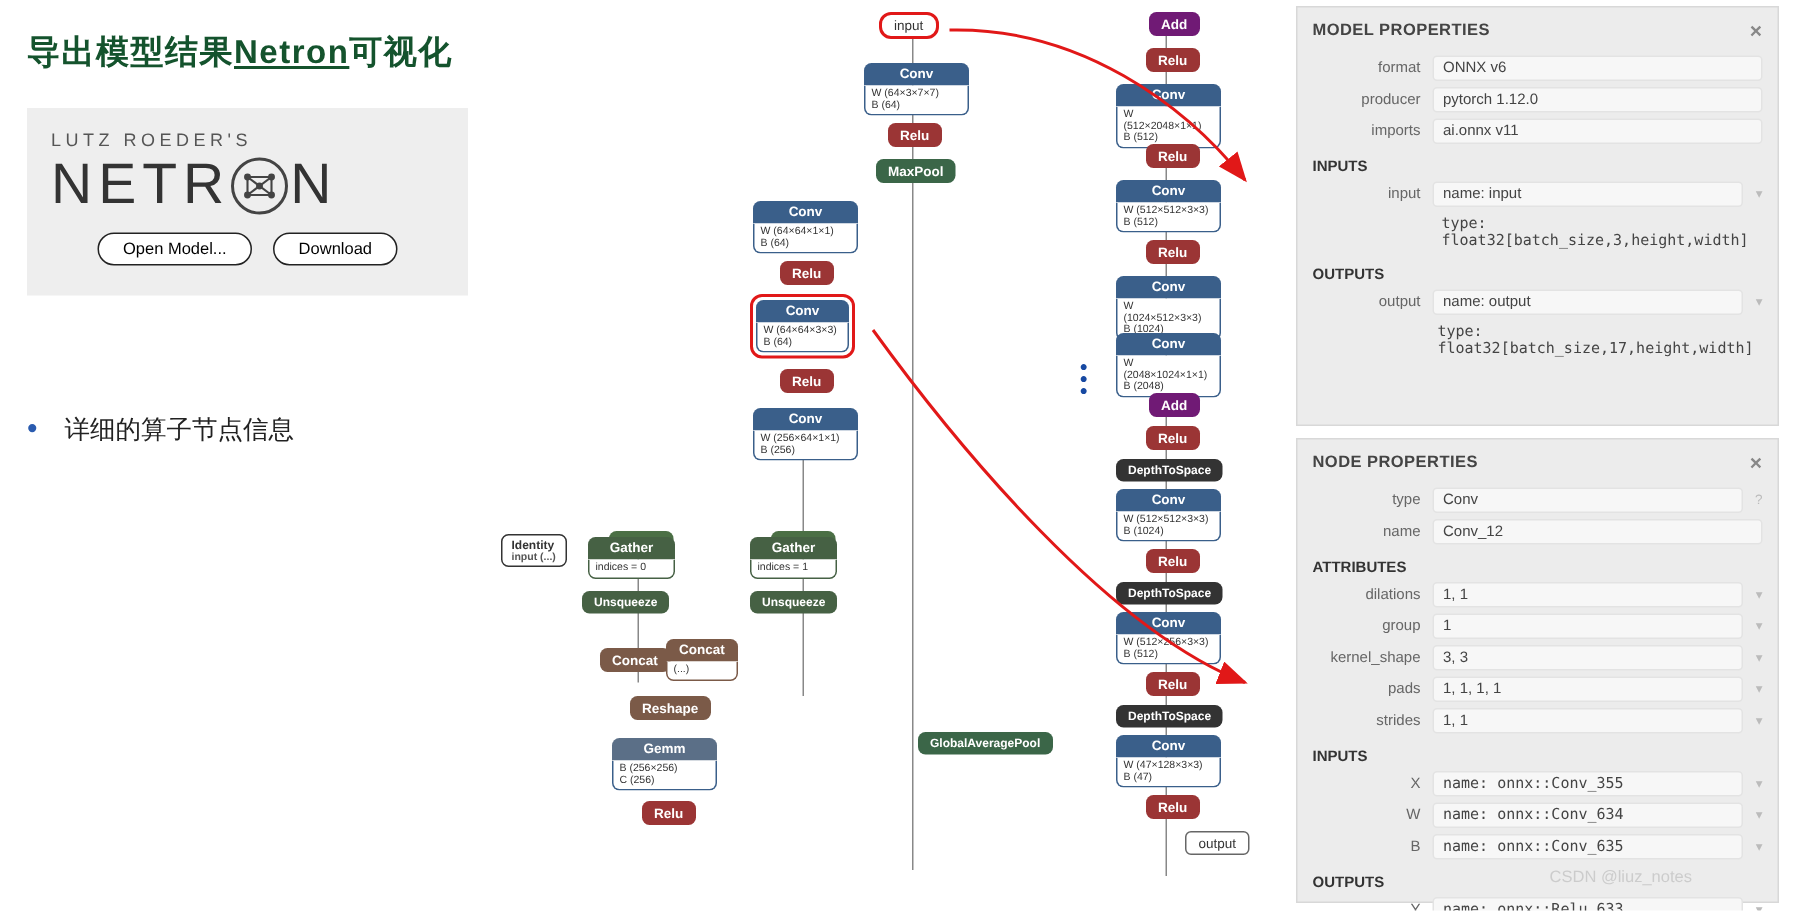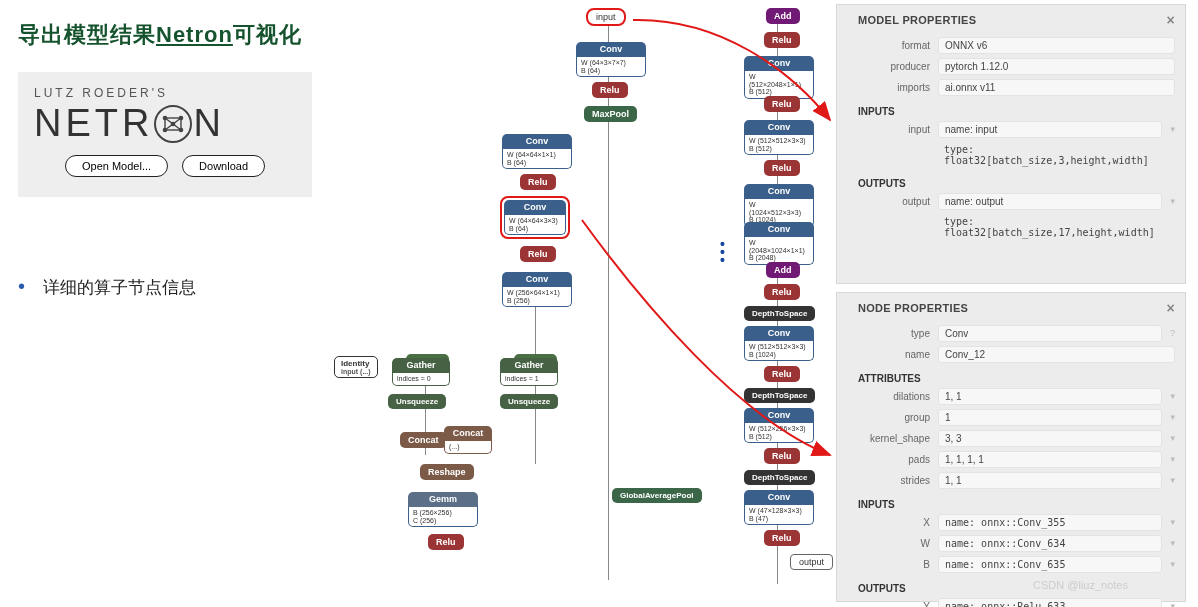--- a/index.html
+++ b/index.html
@@ -40,21 +40,21 @@
   .add   { background: #701a75; }
   .ident { background: #fff; color: #333; border: 1px solid #333; font-size: 8px; }
   .io    { background: #fff; color: #333; border: 1px solid #666; border-radius: 4px; padding: 2px 8px; font-size: 9px; }
 
   .hi-red { border: 2px solid #e11818; border-radius: 8px; }
 
   .edge { position: absolute; background: #888; }
   .dots { position: absolute; color: #1749a2; font-size: 14px; font-weight: bold; line-height: 8px; }
 
   
-  .panel { position: absolute; right: 12px; width: 350px; background: #ececec; border: 1px solid #d8d8d8; font-size: 11px; color: #444; padding-left: 11px; }
+  .panel { position: absolute; right: 12px; width: 322px; background: #ececec; border: 1px solid #d8d8d8; font-size: 11px; color: #444; }
   .panel.top { top: 4px; height: 280px; }
   .panel.bot { top: 292px; height: 310px; }
   .panel-head { display: flex; justify-content: space-between; align-items: center; padding: 7px 10px; font-weight: 700; font-size: 11px; letter-spacing: .3px; }
   .panel-head .x { font-size: 14px; color: #888; cursor: pointer; }
   .sec-head { font-weight: 700; font-size: 10px; padding: 8px 10px 2px; color: #333; }
   .row { display: flex; align-items: flex-start; padding: 2px 10px; gap: 8px; }
   .row .lbl { width: 72px; text-align: right; color: #666; font-size: 10px; padding-top: 3px; }
   .row .val { flex: 1; background: #f7f7f7; border: 1px solid #e3e3e3; border-radius: 3px; padding: 2px 6px; font-size: 10px; min-height: 17px; }
   .row .val.plain { border: none; background: none; font-family: Consolas, monospace; }
   .row .val.mono { font-family: Consolas, monospace; }

